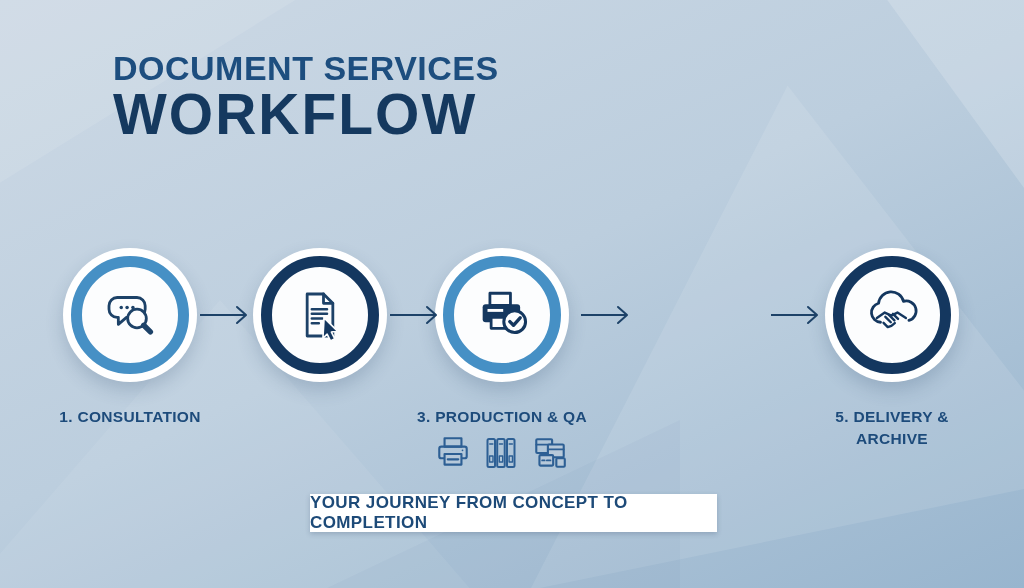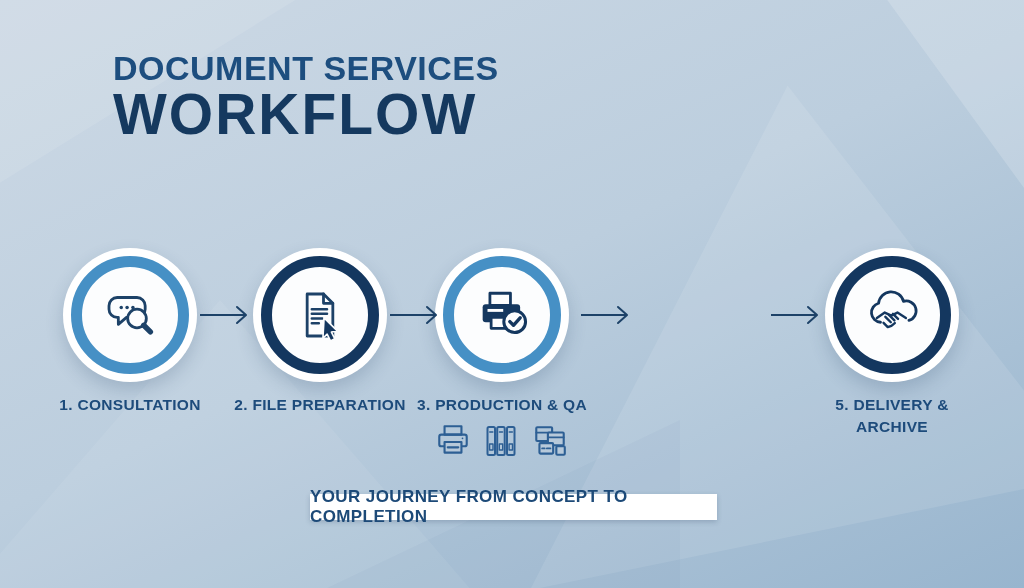--- a/index.html
+++ b/index.html
@@ -48,35 +48,35 @@
     position: relative; width: 134px; height: 134px; margin: 0 auto;
     border-radius: 50%; background: #ffffff;
     box-shadow: 0 8px 18px rgba(35, 65, 98, 0.20);
   }
   .ring {
     position: absolute; inset: 8px; border-radius: 50%;
     border: 11px solid var(--ring); background: #fcfdfe;
     display: flex; align-items: center; justify-content: center;
   }
   .step-label {
-    margin-top: 12px; font-size: 15.5px; font-weight: 700;
+    margin-top: 24px; font-size: 15.5px; font-weight: 700;
     letter-spacing: 0.3px; line-height: 1.4;
     color: var(--label-text); white-space: pre-line;
   }
   .sub-icons {
     margin-top: 6px; display: flex; justify-content: center;
     align-items: center; gap: 11px;
   }
 
   
   .arrow { position: absolute; top: 304px; width: 52px; height: 22px; }
 
   
   .banner {
-    position: absolute; left: 310px; top: 494px; width: 407px; height: 26px;
+    position: absolute; left: 310px; top: 494px; width: 407px; height: 38px;
     background: var(--banner-bg);
     display: flex; align-items: center; justify-content: center;
     box-shadow: 0 2px 5px rgba(30, 55, 85, 0.22);
   }
   .banner-text {
     font-size: 17px; font-weight: 700; letter-spacing: 0.4px;
     color: var(--banner-text);
   }
 
   svg { display: block; }
@@ -117,21 +117,20 @@
     <div class="circle">
       <div class="ring">
         <svg width="56" height="56" viewBox="0 0 48 48" fill="none" stroke="#1d4268" stroke-width="2.4" stroke-linecap="round" stroke-linejoin="round">
           <path d="M13 6h14l8 8v28H13z" fill="#fcfdfe"></path>
           <path d="M27 6v8h8"></path>
           <path d="M17 19h13M17 23h13M17 27h9M17 31h6" stroke-width="2.2"></path>
           <path d="M27.5 26.5 39 37.8l-5.2.8 2.9 5.8-3.7 1.8-2.9-5.8-3.6 3.5z" fill="#14375f" stroke="#fcfdfe" stroke-width="1.4"></path>
         </svg>
       </div>
     </div>
-    <div class="step-label">2. FILE PREPARATION</div>
   </div>
 
   <div class="step" style="left: 402px; --ring: #4690c5;">
     <div class="circle">
       <div class="ring">
         <svg width="58" height="58" viewBox="0 0 48 48" fill="none" stroke="#14375f" stroke-width="2.3" stroke-linecap="round" stroke-linejoin="round">
           <rect x="14" y="6" width="17" height="10" fill="#fcfdfe"></rect>
           <rect x="8" y="15" width="31" height="15" rx="2.5" fill="#14375f" stroke="none"></rect>
           <rect x="12" y="19" width="13" height="2.4" fill="#fcfdfe" stroke="none"></rect>
           <rect x="15" y="26" width="15" height="9" fill="#fcfdfe"></rect>

